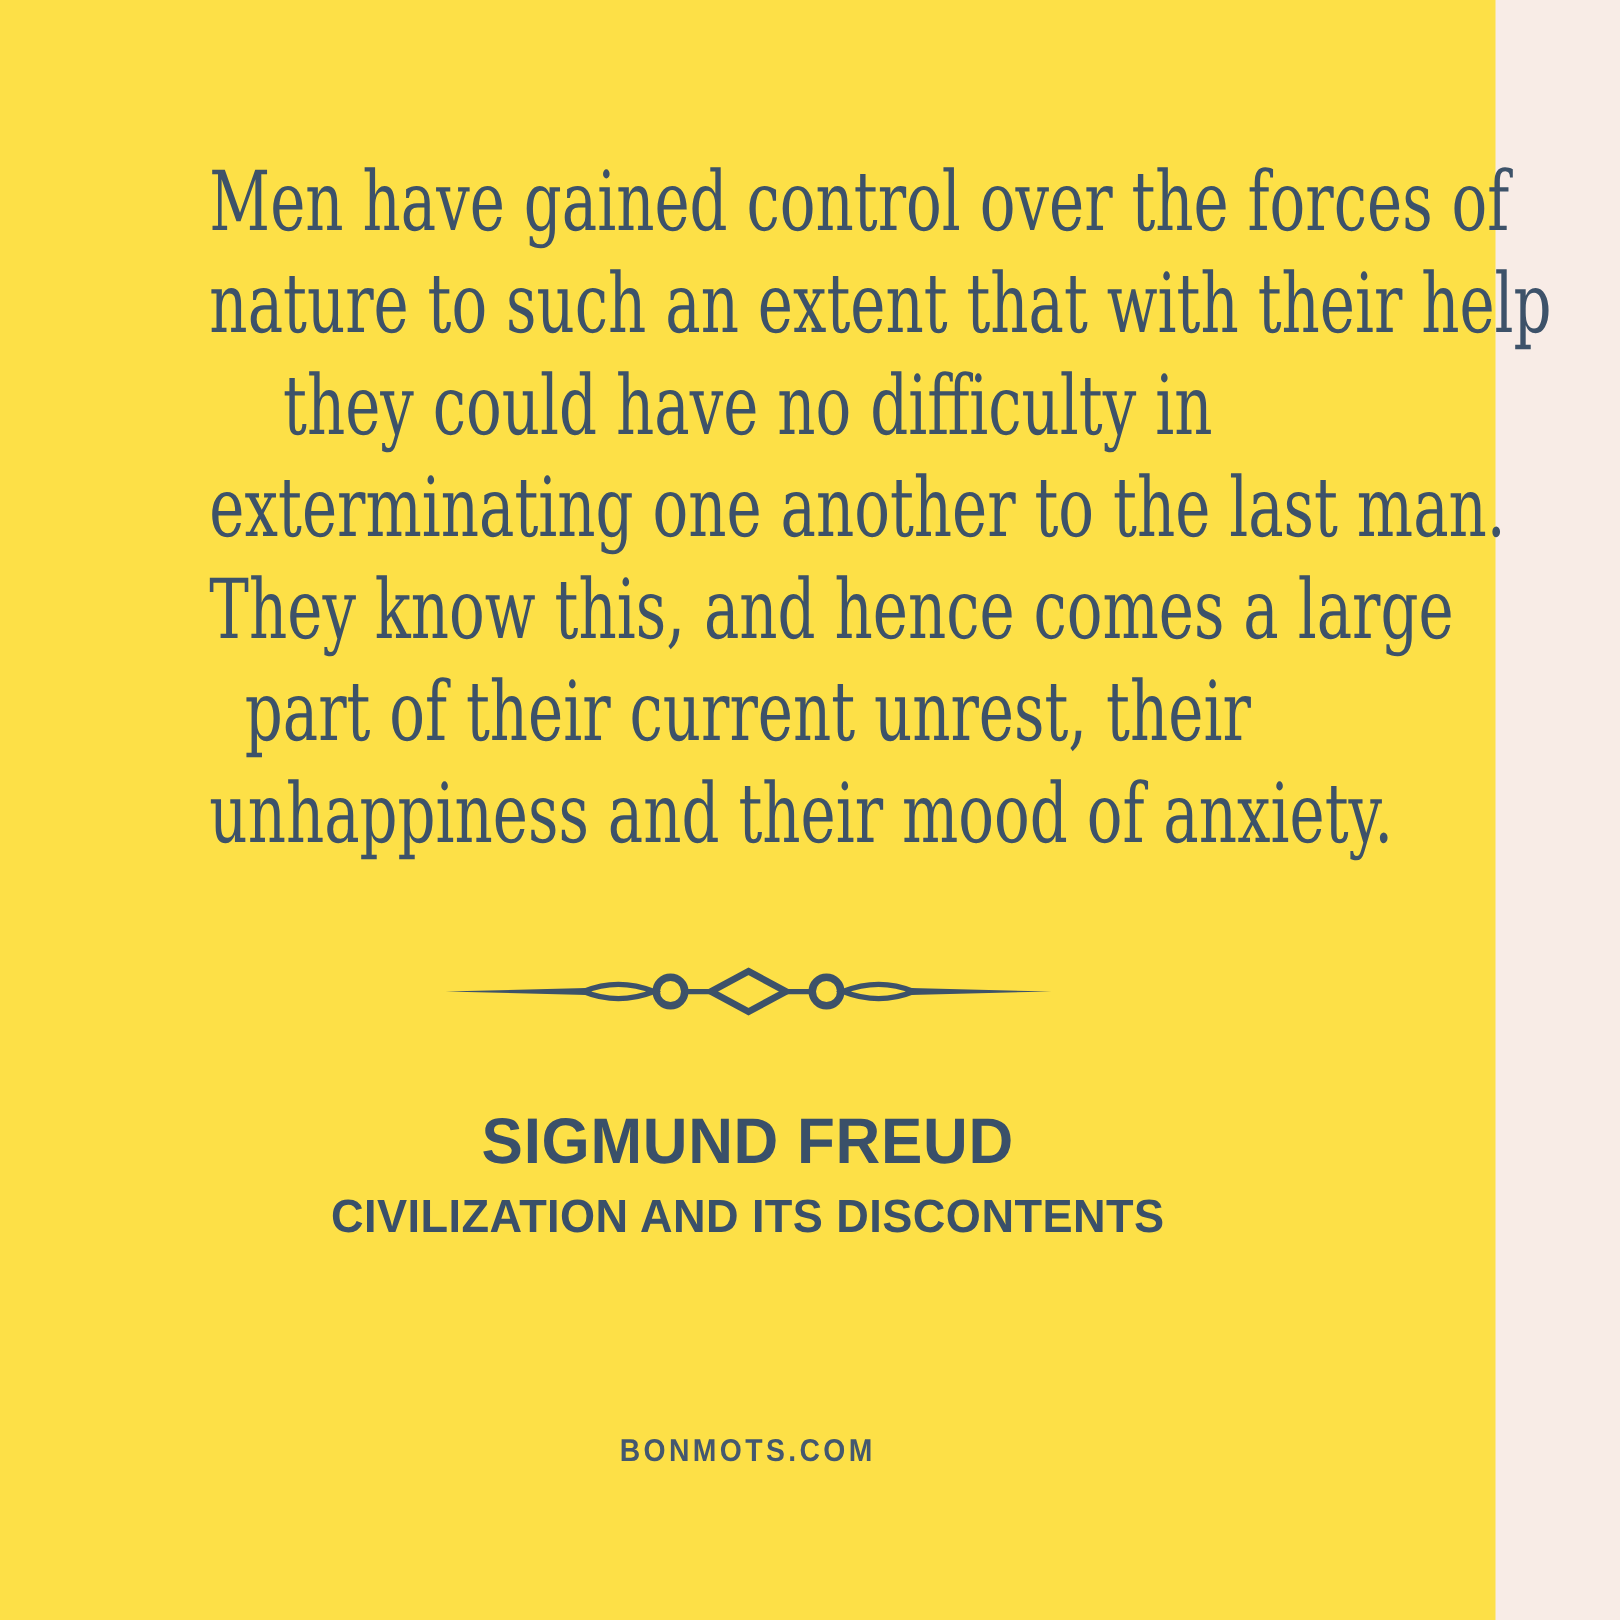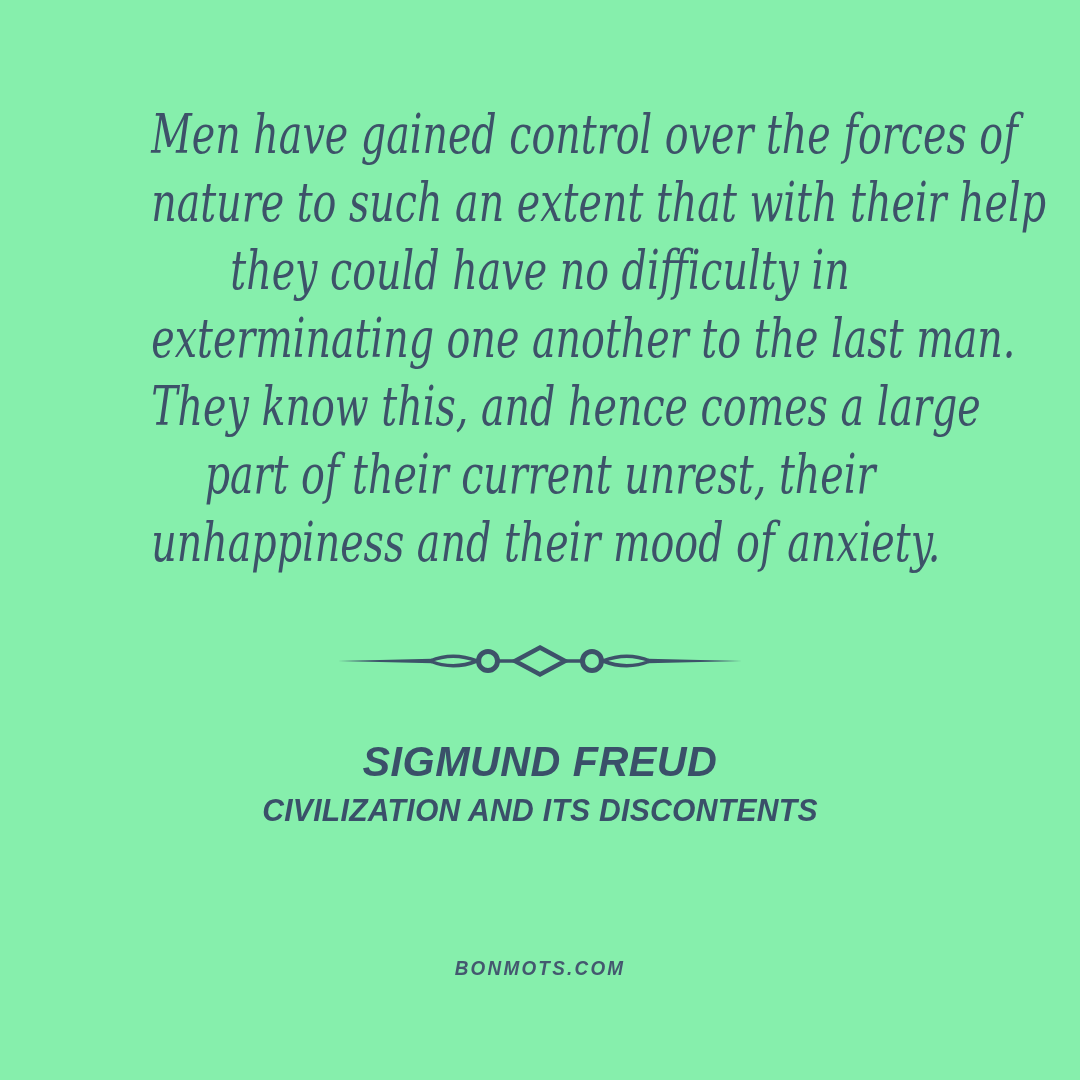--- a/index.html
+++ b/index.html
@@ -4,24 +4,23 @@
 <style>
   html,body{margin:0;padding:0;}
   body{
     width:1080px;height:1080px;
     background:#f8ece6;
     font-family:"DejaVu Serif", serif;
     overflow:hidden;
   }
   .card{
     position:relative;
-    width:1080px;height:1080px;
-    background:#86efac;
+    width:997px;height:1080px;
+    background:#fde047;
     color:#3d5269;
-    font-style:italic;
   }
   
   .quote{
     position:absolute;
     top:100px;left:0;right:0;
     text-align:center;
   }
   .qline{
     font-size:55px;
     line-height:68px;

